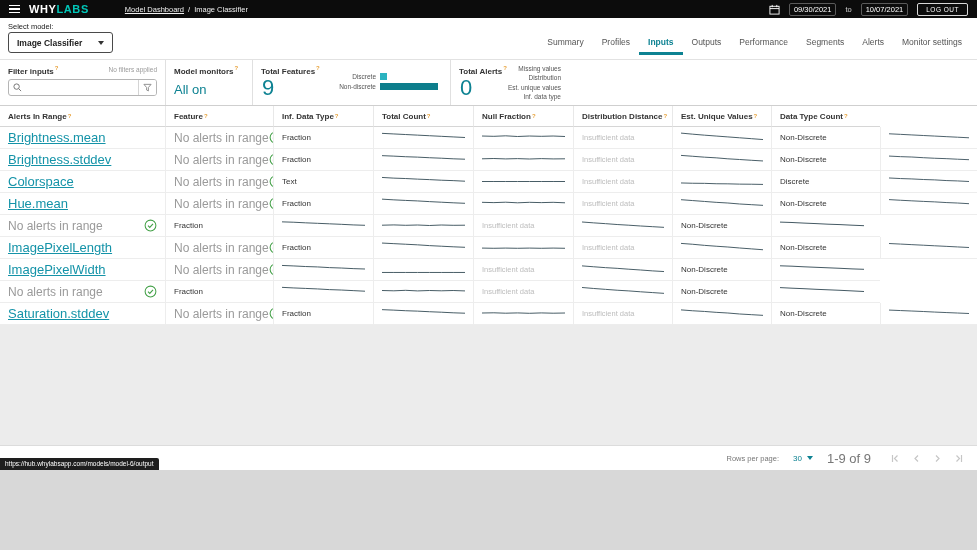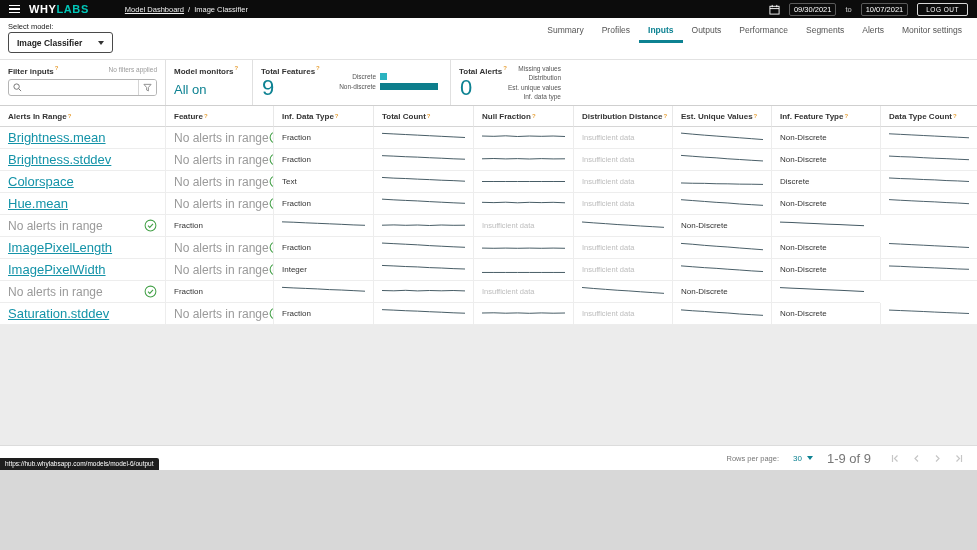--- a/index.html
+++ b/index.html
@@ -25,21 +25,21 @@
   .to{font-size:7.5px;color:#cfcfcf;}
   .logout{background:transparent;color:#fff;border:1px solid #d7d7d7;border-radius:2px;
     font-size:6.5px;letter-spacing:.5px;padding:2px 8px;font-family:inherit;cursor:pointer;}
   
   .header-band{position:absolute;top:18px;left:0;right:0;height:41px;background:#fff;}
   .select-label{position:absolute;left:8px;top:4px;font-size:7.5px;color:#222;}
   .model-btn{position:absolute;left:8px;top:14px;height:21px;border:1px solid #4a4a4a;border-radius:3px;
     background:#fff;font-size:8.5px;font-weight:bold;color:#222;display:flex;align-items:center;
     gap:16px;padding:0 8px;font-family:inherit;cursor:pointer;}
   .caret-dark{width:0;height:0;border-left:3.5px solid transparent;border-right:3.5px solid transparent;border-top:4px solid #333;}
-  .tabs{position:absolute;right:6px;bottom:16px;display:flex;align-items:center;}
+  .tabs{position:absolute;right:6px;bottom:4px;display:flex;align-items:center;}
   .tab{padding:6px 9px 5px;font-size:8.5px;color:#555;border-bottom:3px solid transparent;cursor:pointer;white-space:nowrap;}
   .tab.active{color:var(--accent);font-weight:bold;border-bottom-color:var(--accent);}
   
   .summary{position:absolute;top:59px;left:0;right:0;height:47px;background:#fff;
     border-top:1px solid #e2e2e2;border-bottom:1px solid #cfcfcf;}
   .sec{position:absolute;top:0;bottom:0;}
   .sec.bordered{border-left:1px solid #e0e0e0;}
   .sec-title{position:absolute;top:5px;left:8px;font-size:8px;font-weight:bold;color:#333;white-space:nowrap;}
   sup.q{color:var(--help);font-size:6px;font-weight:bold;margin-left:1px;cursor:pointer;}
   .filter-status{position:absolute;top:6px;right:8px;font-size:6.5px;color:#9a9a9a;}
@@ -221,24 +221,20 @@
         </div>
         <div class="th">
           <span>Distribution Distance</span>
           <sup class="q">?</sup>
         </div>
         <div class="th">
           <span>Est. Unique Values</span>
           <sup class="q">?</sup>
         </div>
         <div class="th">
-          <span>Inf. Feature Type</span>
-          <sup class="q">?</sup>
-        </div>
-        <div class="th">
           <span>Data Type Count</span>
           <sup class="q">?</sup>
         </div>
       </div>
     <div>
         <div class="trow">
           <div class="td">
             <a class="feature-link">Brightness.mean</a>
           </div>
           <div class="td alerts-td">
@@ -474,21 +470,20 @@
           </div>
           <div class="td alerts-td">
             <span class="alerts-text">No alerts in range</span>
             <span style="display:flex">
               <svg width="13" height="13" viewBox="0 0 14 14">
                 <circle cx="7" cy="7" r="5.8" fill="none" stroke="#43a047" stroke-width="1.1"></circle>
                 <path d="M4.3 7.2 L6.2 9.1 L9.7 5.2" fill="none" stroke="#43a047" stroke-width="1.2"></path>
               </svg>
             </span>
           </div>
-          <div class="td">Integer</div>
           <div class="td">
             <svg width="84" height="15" viewBox="0 0 84 15">
               <polyline points="0.0,3.4 12.0,3.9 24.0,4.5 36.0,4.9 48.0,5.6 60.0,6.0 72.0,6.6 84.0,7.0" fill="none" stroke="#455a64" stroke-width="1"></polyline>
             </svg>
           </div>
           <div class="td">
             <svg width="84" height="15" viewBox="0 0 84 15">
               <polyline points="0.0,10.5 12.0,10.5 24.0,10.5 36.0,10.5 48.0,10.5 60.0,10.5 72.0,10.5 84.0,10.5" fill="none" stroke="#455a64" stroke-width="1"></polyline>
             </svg>
           </div>

